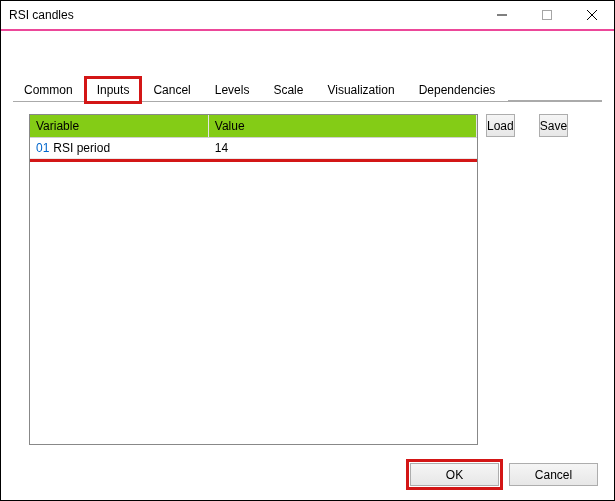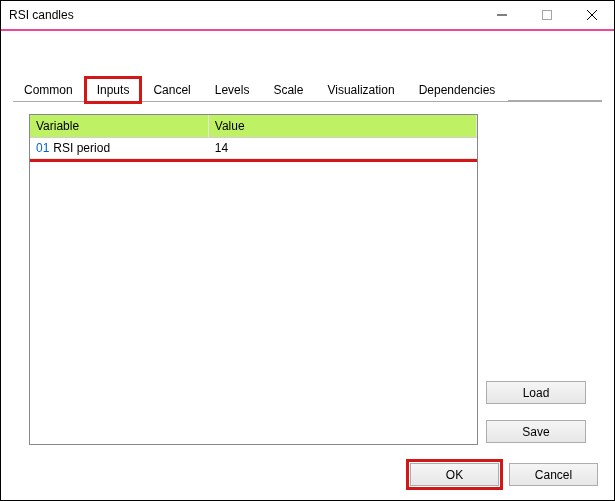--- a/index.html
+++ b/index.html
@@ -83,21 +83,21 @@
   .panel {
     flex: 1;
     border: 1px solid #888;
     background: #fff;
     display: flex;
     flex-direction: column;
     overflow: hidden;
   }
   .theader {
     display: flex;
-    background: #bef264;
+    background: #84cc16;
     border-bottom: 1px solid #d0d0d0;
   }
   .theader .cell {
     padding: 4px 6px;
     font-size: 12px;
     border-right: 1px solid #e5e5e5;
   }
   .theader .col-var { width: 40%; }
   .theader .col-val { flex: 1; }
 
@@ -109,23 +109,23 @@
     padding: 3px 6px;
     font-size: 12px;
   }
   .trow .col-var { width: 40%; display: flex; align-items: center; gap: 4px; }
   .trow .col-val { flex: 1; }
   .idx { color: #0066cc; font-size: 12px; }
 
   .side-buttons {
     width: 100px;
     display: flex;
-    flex-direction: column;
-    justify-content: flex-end;
-    gap: 16px;
+    flex-direction: row;
+    justify-content: flex-start;
+    gap: 24px;
     padding-bottom: 2px;
   }
   .btn {
     height: 23px;
     border: 1px solid #adadad;
     background: linear-gradient(#f5f5f5,#e7e7e7);
     font-size: 12px;
     display: flex;
     align-items: center;
     justify-content: center;

